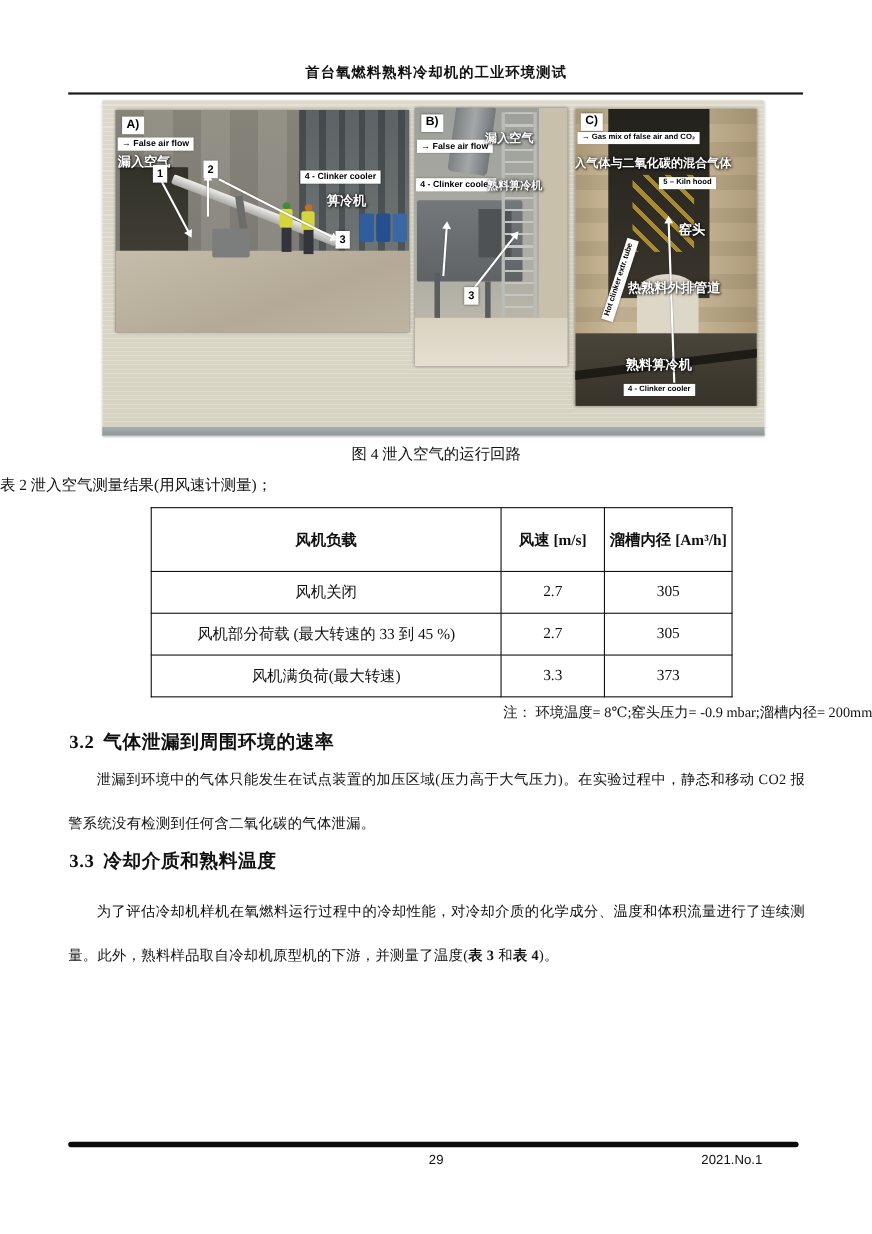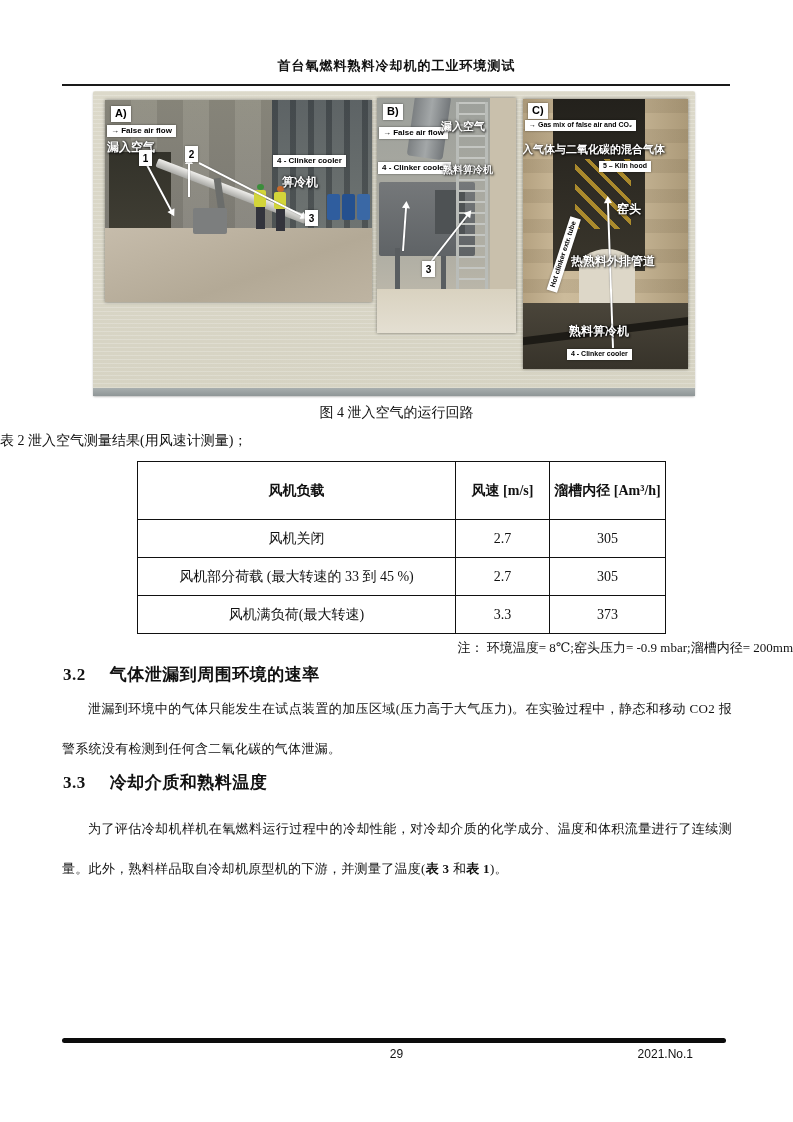--- a/index.html
+++ b/index.html
@@ -98,21 +98,21 @@
   table.data{position:absolute;left:137px;top:461px;border-collapse:collapse;table-layout:fixed;}
   table.data th,table.data td{border:1.6px solid #111;text-align:center;font-weight:normal;
     font-size:14px;padding:0 4px;}
   table.data th{font-weight:bold;height:57px;}
   table.data td{height:37px;}
   .col-load{width:318px;}.col-speed{width:94px;}.col-flow{width:116px;}
   .tbl-note{position:absolute;top:639px;left:0;width:100%;text-align:right;font-size:13px;}
 
   
   .sec-heading{position:absolute;left:63px;font-size:17px;font-weight:bold;letter-spacing:.5px;}
-  .sec-heading .num{margin-right:24px;}
+  .sec-heading .num{margin-right:8px;}
   .para{position:absolute;left:62px;width:670px;font-size:13px;line-height:40px;
     text-align:justify;text-indent:2em;letter-spacing:.3px;}
   .para b{font-weight:bold;}
 
   
   .footer-rule{position:absolute;left:62px;top:1038px;width:664px;height:5px;background:#0c0c0c;border-radius:3px;}
   .footer-page{position:absolute;top:1047px;left:0;width:100%;text-align:center;font-size:12px;
     font-family:"Liberation Sans","DejaVu Sans",sans-serif;}
   .footer-issue{position:absolute;top:1047px;right:100px;font-size:12px;
     font-family:"Liberation Sans","DejaVu Sans",sans-serif;}
@@ -153,21 +153,21 @@
       <div class="arrow" style="left:42px;top:64px;width:52px;transform:rotate(62deg);"></div>
       <div class="arrow" style="left:84px;top:96px;width:34px;transform:rotate(-90deg);"></div>
       <div class="arrow" style="left:94px;top:62px;width:116px;transform:rotate(27deg);"></div>
       <div class="label-box tag" style="left:6px;top:6px;">A)</div>
       <div class="label-box small" style="left:2px;top:25px;">→ False air flow</div>
       <div class="zh-overlay" style="left:2px;top:41px;font-size:12px;">漏入空气</div>
       <div class="marker" style="left:34px;top:50px;">1</div>
       <div class="marker" style="left:80px;top:46px;">2</div>
       <div class="marker" style="left:200px;top:110px;">3</div>
       <div class="label-box small" style="left:168px;top:55px;">4 - Clinker cooler</div>
-      <div class="zh-overlay" style="left:177px;top:76px;font-size:12px;">箅冷机</div>
+      <div class="zh-overlay" style="left:192px;top:76px;font-size:12px;">箅冷机</div>
     </div>
 
     <div class="photo photo-b">
       <div class="pb-bg"></div>
       <div class="pb-tan"></div>
       <div class="pb-pipe"></div>
       <div class="pb-machine"></div>
       <div class="pb-box"></div>
       <div class="pb-ladder"></div>
       <div class="pb-leg" style="left:18px;top:150px;height:70px;"></div>
@@ -243,20 +243,20 @@
 
   <div class="sec-heading" style="top:663px;">
     <span class="num">3.2</span><span>气体泄漏到周围环境的速率</span>
   </div>
   <div class="para" style="top:689px;">泄漏到环境中的气体只能发生在试点装置的加压区域(压力高于大气压力)。在实验过程中，静态和移动 CO2 报警系统没有检测到任何含二氧化碳的气体泄漏。</div>
 
   <div class="sec-heading" style="top:771px;">
     <span class="num">3.3</span><span>冷却介质和熟料温度</span>
   </div>
   <div class="para" style="top:809px;">
-    <span>为了评估冷却机样机在氧燃料运行过程中的冷却性能，对冷却介质的化学成分、温度和体积流量进行了连续测量。此外，熟料样品取自冷却机原型机的下游，并测量了温度(</span><b>表 3</b><span> 和</span><b>表 1</b><span>)。</span>
+    <span>为了评估冷却机样机在氧燃料运行过程中的冷却性能，对冷却介质的化学成分、温度和体积流量进行了连续测量。此外，熟料样品取自冷却机原型机的下游，并测量了温度(</span><b>表 3</b><span> 和</span><b>表 4</b><span>)。</span>
   </div>
 
   <div class="footer-rule"></div>
   <div class="footer-page">29</div>
   <div class="footer-issue">2021.No.1</div>
 
 </div>
 
 </body></html>

